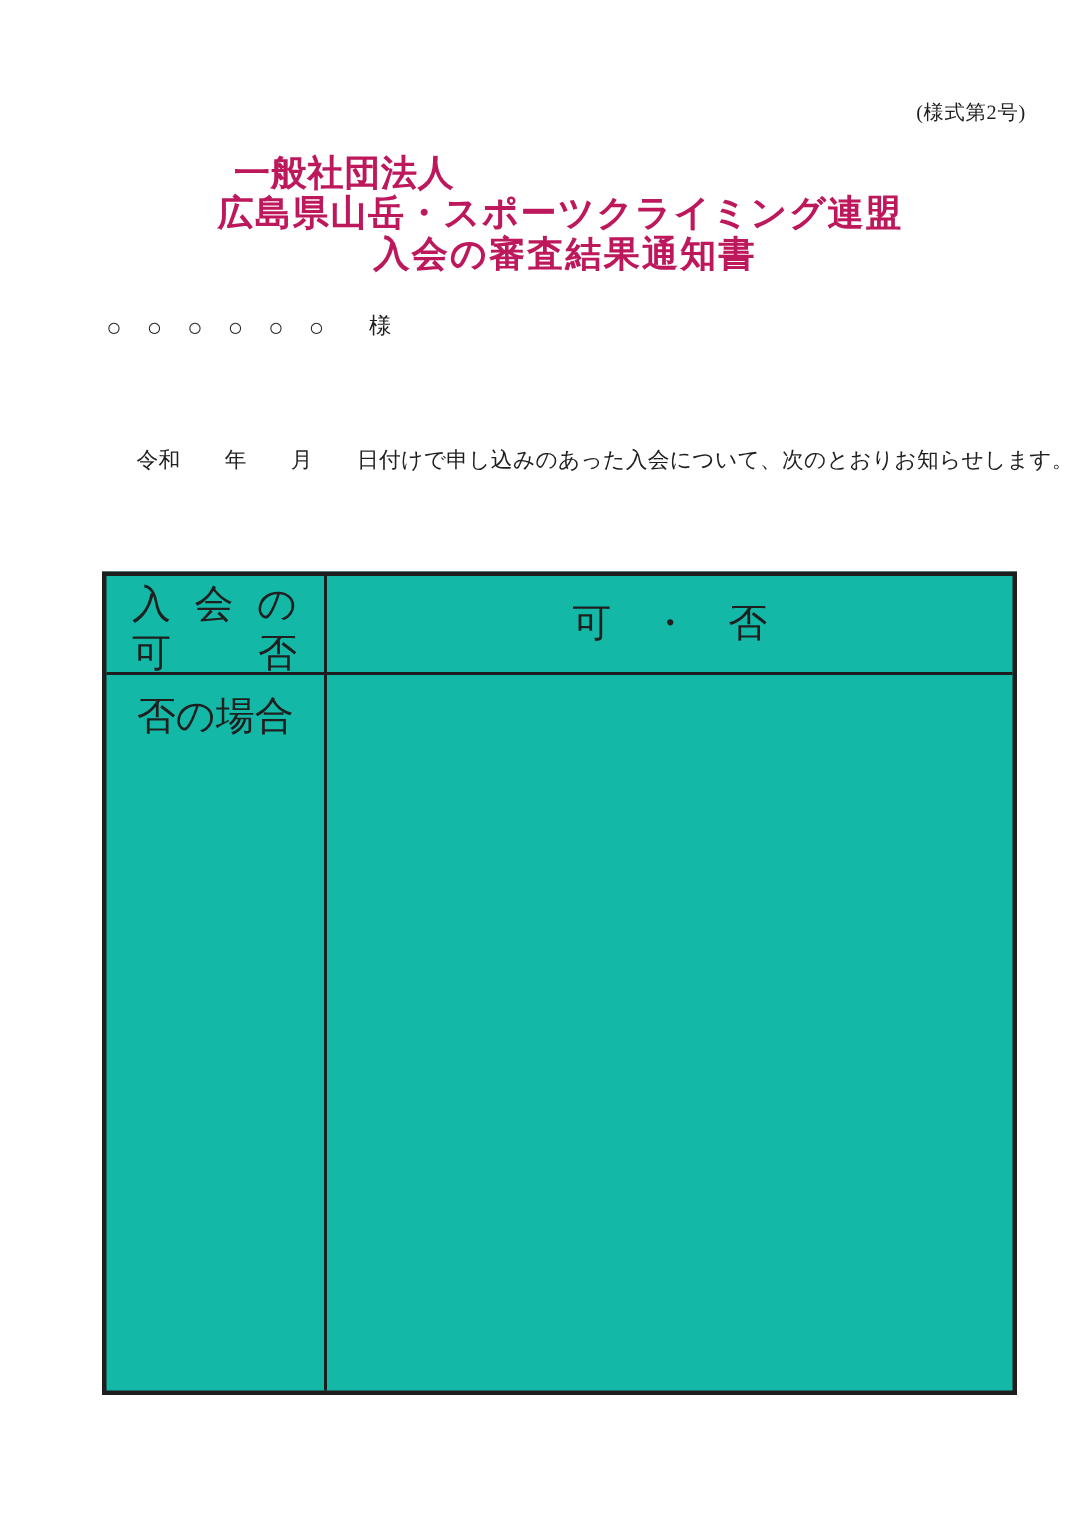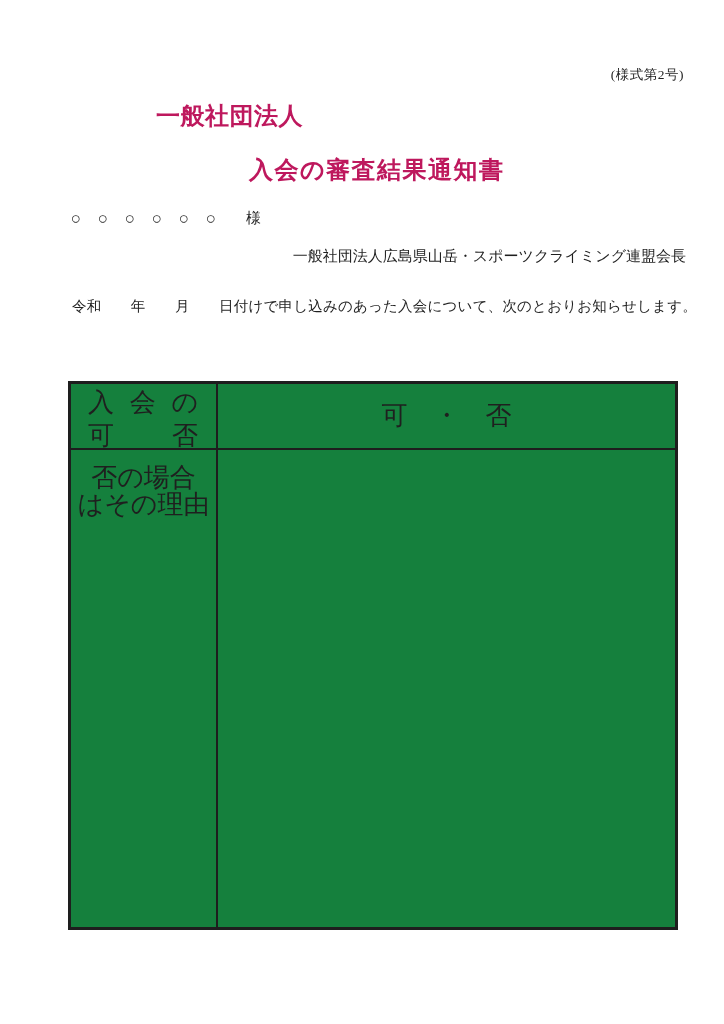--- a/index.html
+++ b/index.html
@@ -68,21 +68,21 @@
     position: absolute;
     top: 247px;
     right: 38px;
     font-size: 15px;
     white-space: nowrap;
   }
 
   .body-line {
     position: absolute;
     top: 297px;
-    left: 72px;
+    left: 91px;
     font-size: 14.5px;
     letter-spacing: 0.2px;
     white-space: nowrap;
   }
 
   .date-line {
     position: absolute;
     top: 346px;
     right: 40px;
     font-size: 15px;
@@ -95,21 +95,21 @@
     position: absolute;
     left: 68px;
     top: 381px;
     width: 610px;
     height: 549px;
     box-sizing: border-box;
     border: 3px solid #1e1e1e;
     display: grid;
     grid-template-columns: 147px 1fr;
     grid-template-rows: 66px 1fr;
-    background: #15803d;
+    background: #14b8a6;
   }
   .cell { box-sizing: border-box; }
   .cell--r1c1 {
     border-right: 2px solid #1e1e1e;
     border-bottom: 2px solid #1e1e1e;
   }
   .cell--r1c2 {
     border-bottom: 2px solid #1e1e1e;
     display: flex;
     align-items: center;
@@ -145,52 +145,51 @@
   }
 </style>
 </head>
 <body>
 
 <div class="page">
 
   <div class="form-number">(様式第2号)</div>
 
   <div class="title-line title-line1">一般社団法人</div>
+  <div class="title-line title-line2">広島県山岳・スポーツクライミング連盟</div>
   <div class="title-line title-line3">入会の審査結果通知書</div>
 
   <div class="addressee">
     <span class="circle">○</span>
     <span class="circle">○</span>
     <span class="circle">○</span>
     <span class="circle">○</span>
     <span class="circle">○</span>
     <span class="circle">○</span>
     <span class="honorific">様</span>
   </div>
 
-  <div class="sender">一般社団法人広島県山岳・スポーツクライミング連盟会長</div>
 
   <div class="body-line">令和　　年　　月　　日付けで申し込みのあった入会について、次のとおりお知らせします。</div>
 
 
   <div class="result-table">
 
     <div class="cell cell--r1c1">
       <div class="admission-label">
         <div class="jline">入会の</div>
         <div class="jline">可否</div>
       </div>
     </div>
 
     <div class="cell cell--r1c2">
       <span class="approval-value">可　・　否</span>
     </div>
 
     <div class="cell cell--r2c1">
       <div class="reason-label-line">否の場合</div>
-      <div class="reason-label-line">はその理由</div>
     </div>
 
     <div class="cell cell--r2c2 reason-value"></div>
 
   </div>
 
 </div>
 
 </body></html>

